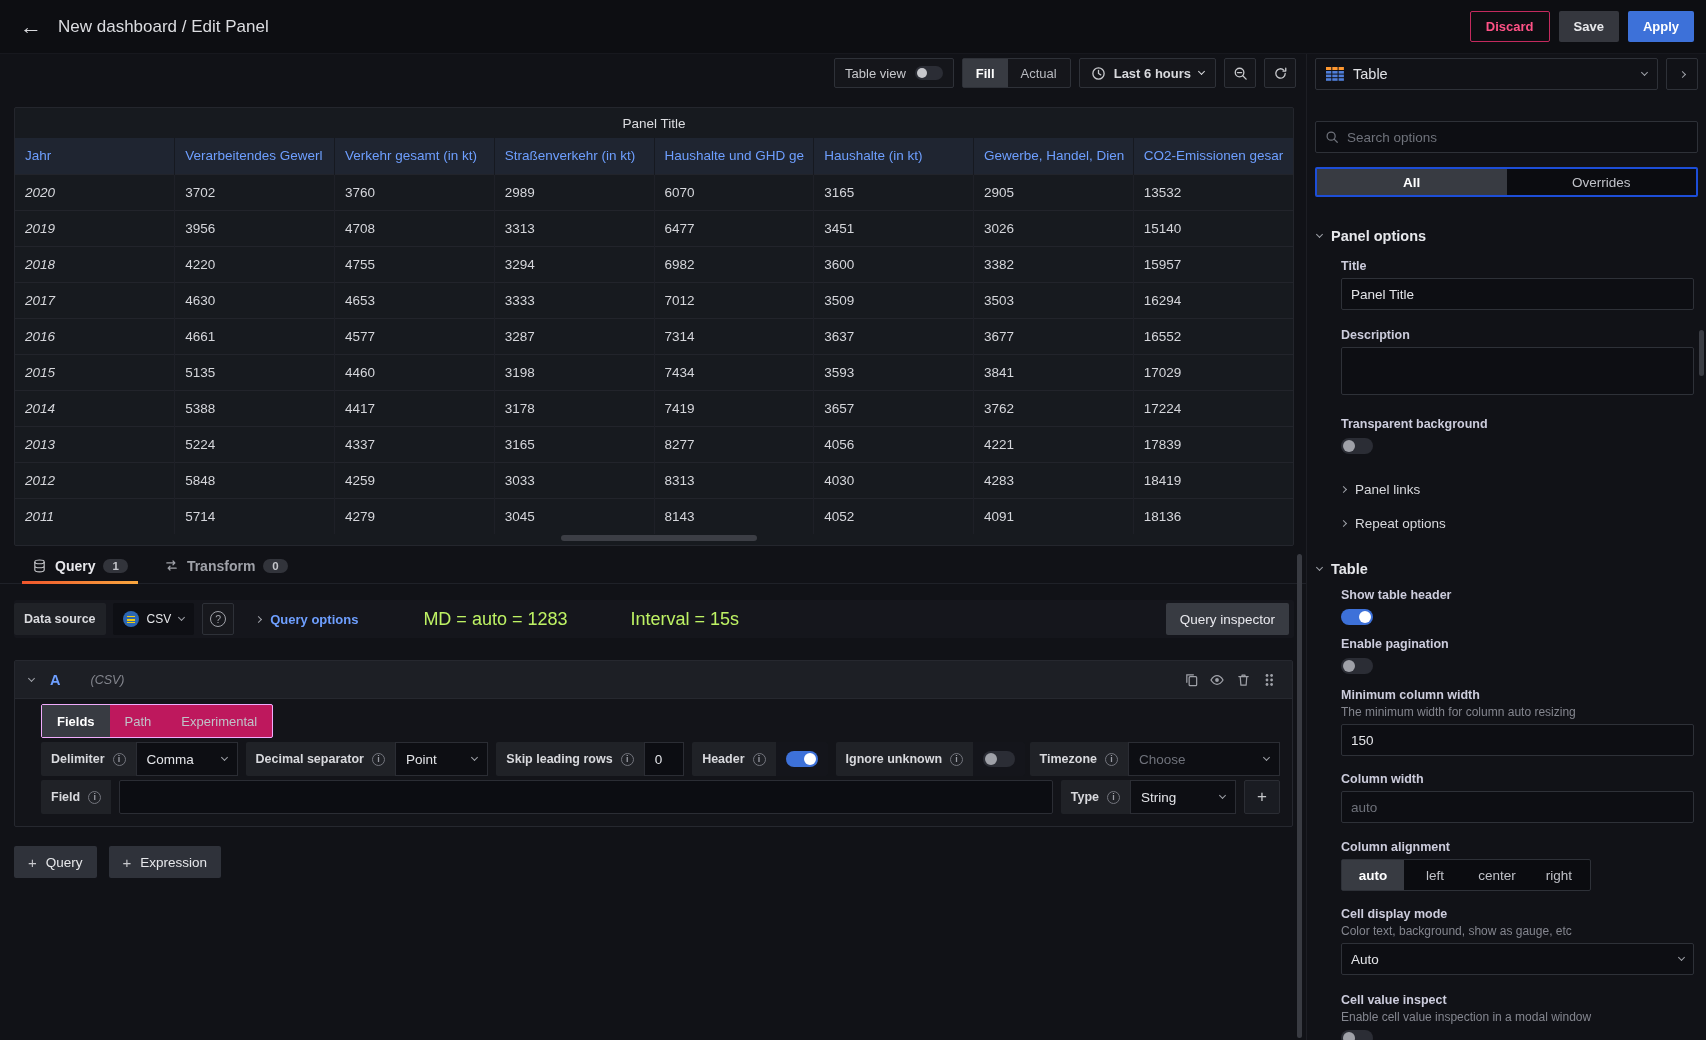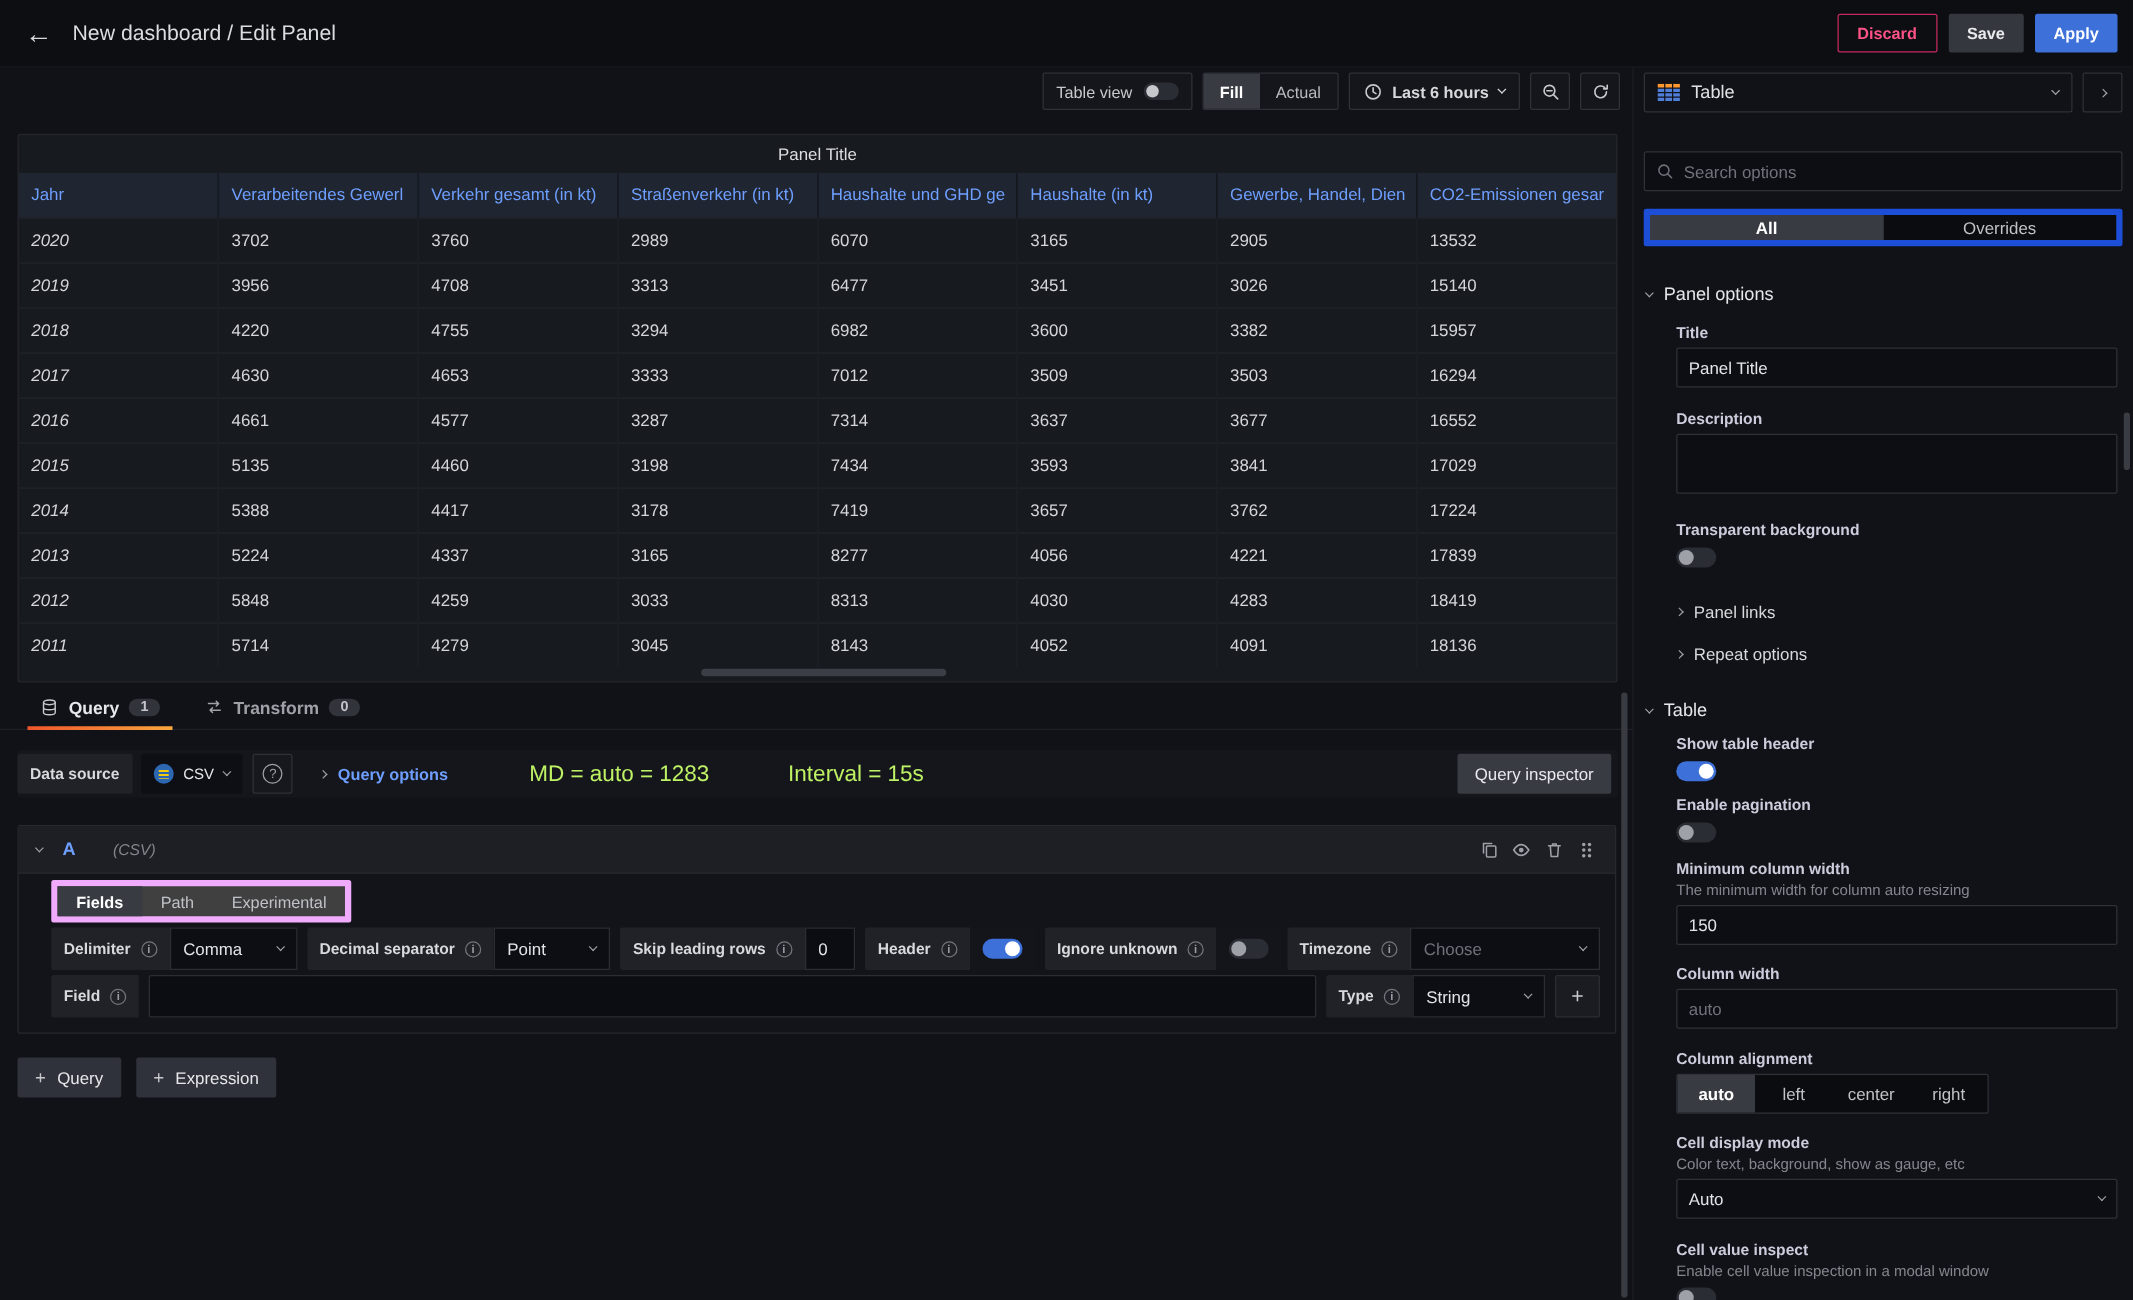--- a/index.html
+++ b/index.html
@@ -75,21 +75,21 @@
   .dsmeta { color:#bef264; font-size:18px; margin-left:22px;padding-left:43px; }
   .inspector { height:32px; background:#383b42; border:none; border-radius:2px; padding:0 14px; font-size:13.5px; font-weight:500; color:#e9e9ee; cursor:pointer; font-family:inherit; }
 
   
   .qcard { margin:22px 13px 0 14px; border:1px solid #26282f; border-radius:2px; background:#131419; }
   .qhead { height:38px; background:#1d1f25; display:flex; align-items:center; padding:0 10px 0 14px; border-bottom:1px solid #26282f; color:#9fa1a8; }
   .refid { color:#6e9fff; font-size:14.5px; font-weight:600; margin-left:16px; }
   .dshint { font-style:italic; color:#83858d; font-size:12.5px; margin-left:30px; }
   .qicon { width:26px; height:26px; display:flex; align-items:center; justify-content:center; cursor:pointer; color:#9fa1a8; }
   .qbody { padding:5px 12px 12px 26px; }
-  .subtabs { display:inline-flex; border:5px solid #f0abfc; border-radius:2px; height:34px; background:#404040; }
+  .subtabs { display:inline-flex; border:1px solid #f0abfc; border-radius:2px; height:34px; background:#be185d; }
   .subtab { padding:0 15px; display:flex; align-items:center; font-size:13px; color:#c0c2c8; cursor:pointer; }
   .subtab.active { background:#383b42; color:#fff; font-weight:700; }
   .optrow { display:flex; align-items:center; margin-top:4px; }
   .grp { display:flex; margin-right:8px; }
   .glabel { background:#202227; height:34px; display:flex; align-items:center; gap:8px; padding:0 10px; font-size:12.5px; font-weight:600; color:#d8d9dd; border-radius:2px 0 0 2px; flex:none; }
   .gsel { height:34px; background:#0d0e13; border:1px solid #2b2d34; display:flex; align-items:center; justify-content:space-between; padding:0 10px; gap:10px; font-size:13.5px; color:#e3e4e8; cursor:pointer; }
   .gsel .chv { color:#9fa1a8; }
   .gsel.placeholder { color:#6f727b; }
   .ginput { height:34px; background:#0c0d12; border:1px solid #2b2d34; color:#e3e4e8; padding:0 10px; font-size:13.5px; display:flex; align-items:center; }
   .gtog { height:34px; display:flex; align-items:center; padding:0 10px; background:#14151b; border-radius:0 2px 2px 0; }
@@ -105,26 +105,26 @@
 
   
   .vizrow { display:flex; gap:8px; padding:0 8px; height:32px; }
   .vizpicker { flex:1; display:flex; align-items:center; gap:9px; border:1px solid #2e3138; border-radius:2px; padding:0 10px; background:#111217; cursor:pointer; color:#9fa1a8; }
   .vizlabel { font-size:14.5px; font-weight:500; color:#e0e1e5; }
   .collapsebtn { width:32px; border:1px solid #2e3138; border-radius:2px; display:flex; align-items:center; justify-content:center; color:#9fa1a8; background:#111217; cursor:pointer; }
   .searchrow { padding:0 8px; margin-top:31px; }
   .searchbox { height:32px; border:1px solid #2e3138; border-radius:2px; background:#0d0e13; display:flex; align-items:center; gap:8px; padding:0 9px; }
   .searchbox input { background:transparent; border:none; outline:none; color:#c7c8cc; font-size:13.5px; font-family:inherit; width:100%; }
   .searchbox input::placeholder { color:#6f727b; }
-  .segtabs { margin:14px 8px 0; display:flex; border:5px solid #1d4ed8; border-radius:2px; background:#0b0c10; height:30px; }
+  .segtabs { margin:14px 8px 0; display:flex; border:2px solid #1d4ed8; border-radius:2px; background:#0b0c10; height:30px; }
   .segtab { flex:1; display:flex; align-items:center; justify-content:center; font-size:13.5px; color:#c0c2c8; cursor:pointer; }
   .segtab.active { background:#383b42; color:#fff; font-weight:700; }
   .optsection { margin-top:28px; }
   .optsection.second { margin-top:22px; }
-  .sechead { display:flex; align-items:center; gap:9px; padding:0 10px; color:#e6e7eb; font-size:14.5px; font-weight:400; height:22px; cursor:pointer; }
+  .sechead { display:flex; align-items:center; gap:9px; padding:0 10px; color:#e6e7eb; font-size:14.5px; font-weight:700; height:22px; cursor:pointer; }
   .sechead .chv { color:#9fa1a8; }
   .secbody { padding:0 12px 0 34px; }
   .flabel { font-size:12.5px; font-weight:600; color:#ccccdc; }
   .fdesc { margin-top:3px; font-size:12px; color:#84868f; }
   .finput { margin-top:5px; height:32px; background:#0d0e13; border:1px solid #2e3138; border-radius:2px; display:flex; align-items:center; padding:0 9px; font-size:13.5px; color:#e3e4e8; }
   .finput.gray { color:#6f727b; }
   .finput.select { justify-content:space-between; color:#e3e4e8; cursor:pointer; }
   .finput.select .chv { color:#9fa1a8; }
   .ftextarea { margin-top:5px; height:48px; background:#0d0e13; border:1px solid #2e3138; border-radius:2px; }
   .mt12 { margin-top:12px; } .mt14 { margin-top:14px; } .mt16 { margin-top:16px; }

